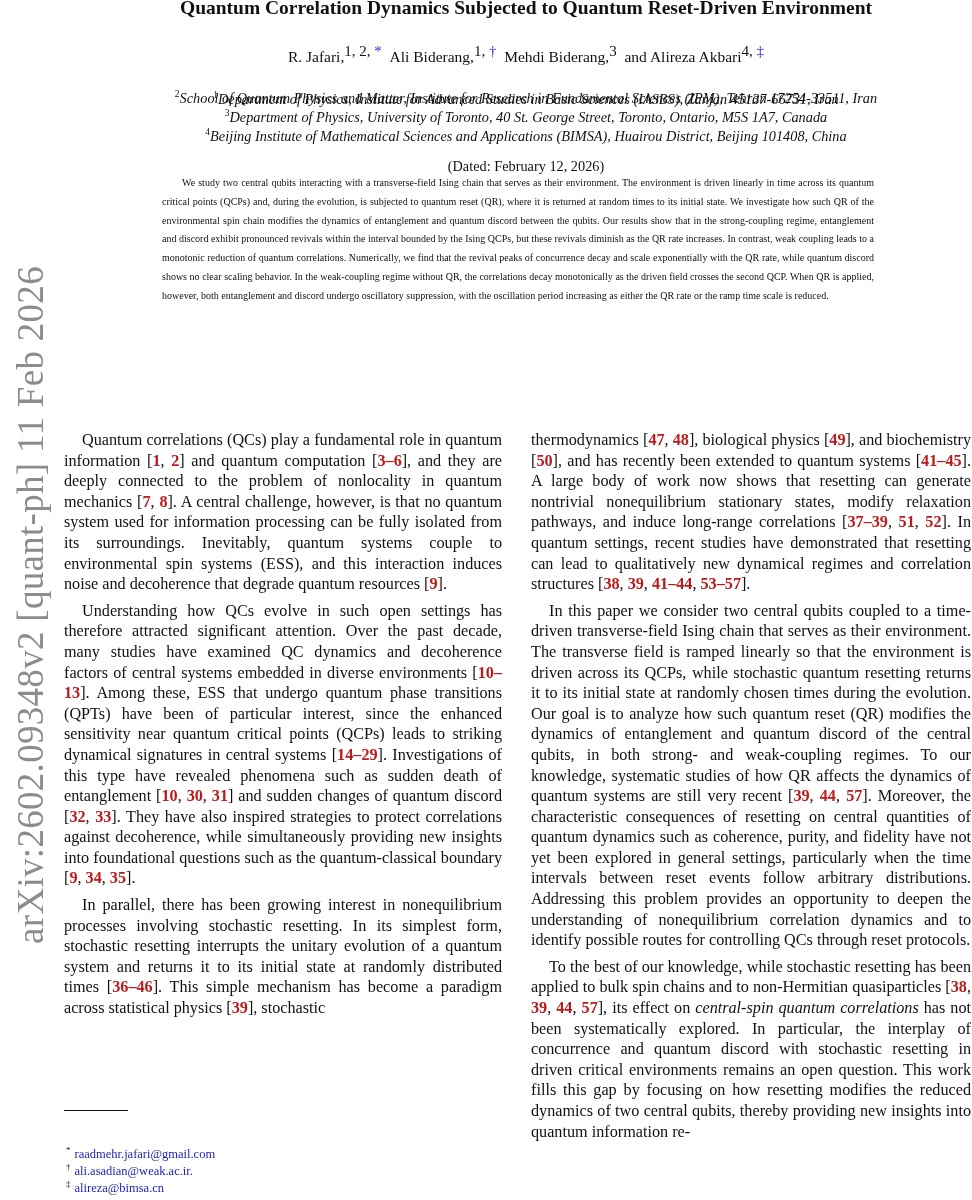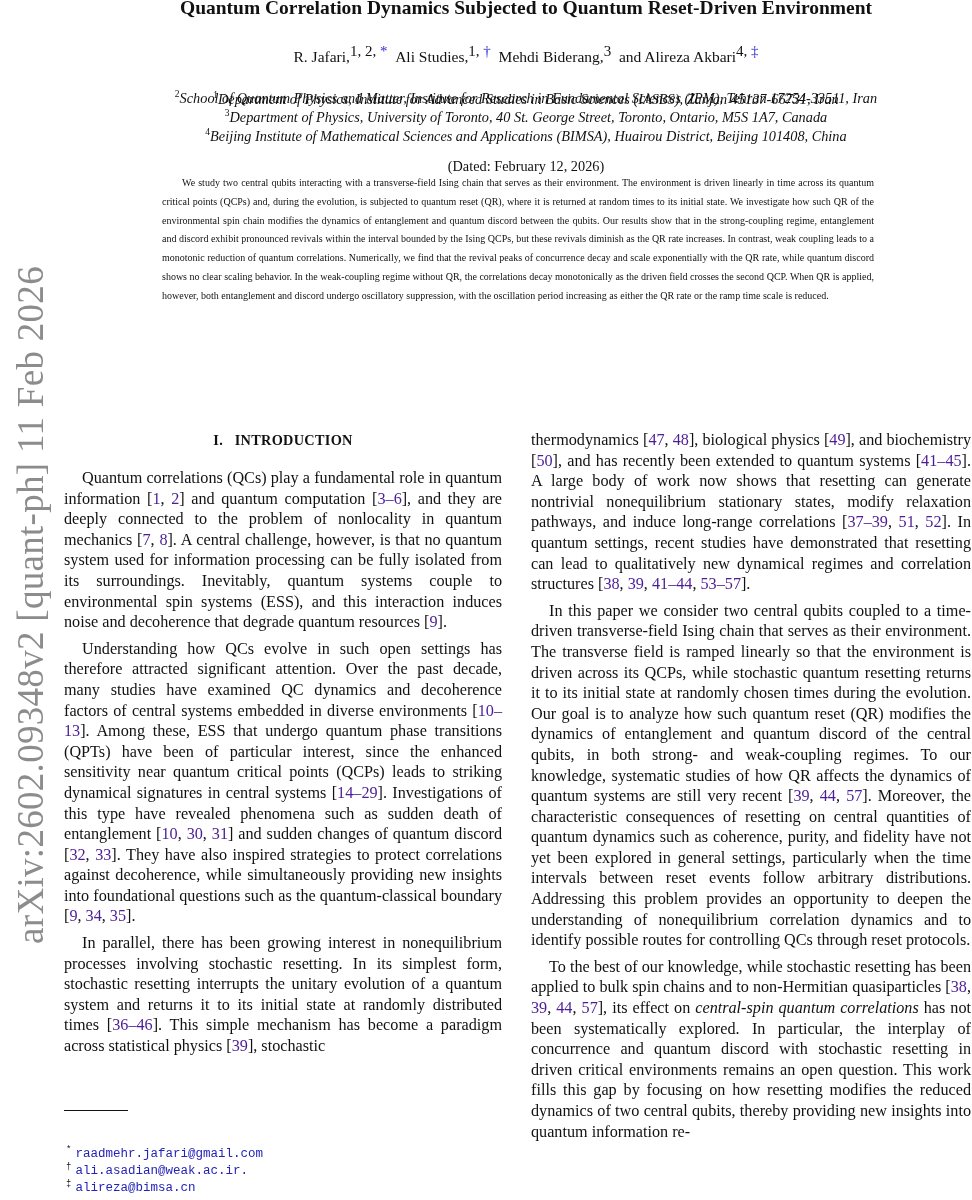--- a/index.html
+++ b/index.html
@@ -18,55 +18,52 @@
   .affil sup { font-style:normal; font-size:9.5px; }
   .dated { position:absolute; left:80px; width:892px; top:158px; text-align:center; font-size:14.3px; }
   .abstract { position:absolute; left:162px; width:712px; top:174px; font-size:10px; line-height:18.75px;
          text-align:justify; text-indent:20px; }
   .col { position:absolute; font-size:16.2px; line-height:20.6px; text-align:justify; }
   .col.left { left:64px; width:438px; top:430px; }
   .col.right { left:531px; width:440px; top:430px; }
   .sec-head { text-align:center; font-weight:bold; font-size:14.3px; letter-spacing:0.3px; margin:0 0 18px 0; line-height:20px; }
   .para { margin:0 0 6px 0; text-indent:18px; }
   .para.noindent { text-indent:0; }
-  .cite { color:#4c1d95; }
+  .cite { color:#b91c1c;font-weight:bold; }
   .fn-rule { position:absolute; left:64px; top:1110px; width:64px; height:0; border-top:1.4px solid #111; }
-  .fn { position:absolute; left:66px; font-size:12.5px; line-height:17px;font-family:Liberation Mono, monospace; }
+  .fn { position:absolute; left:66px; font-size:12.5px; line-height:17px; }
   .fn sup { font-size:9px; margin-right:4px; }
   .fn a { color:#2323b8; text-decoration:none; }
 </style>
 </head>
 <body>
 
 <div class="stamp">
   <span>arXiv:2602.09348v2  [quant-ph]  11 Feb 2026</span>
 </div>
 
 <div class="title">Quantum Correlation Dynamics Subjected to Quantum Reset-Driven Environment</div>
 
 <div class="authors">
   <span>R. Jafari,</span><sup><span>1, 2, </span><a class="sym">*</a></sup>
-  &nbsp;<span>Ali Studies,</span><sup><span>1, </span><a class="sym">†</a></sup>
+  &nbsp;<span>Ali Biderang,</span><sup><span>1, </span><a class="sym">†</a></sup>
   &nbsp;<span>Mehdi Biderang,</span><sup>3</sup>
   &nbsp;<span>and Alireza Akbari</span><sup><span>4, </span><a class="sym">‡</a></sup>
 </div>
 
 <div class="affil" style="top:66px;margin-top:20px;"><sup>1</sup><span>Department of Physics, Institute for Advanced Studies in Basic Sciences (IASBS), Zanjan 45137-66731, Iran</span></div>
 <div class="affil" style="top:85px;"><sup>2</sup><span>School of Quantum Physics and Matter, Institute for Research in Fundamental Sciences (IPM), Tehran 17254-33511, Iran</span></div>
 <div class="affil" style="top:104px;"><sup>3</sup><span>Department of Physics, University of Toronto, 40 St.  George Street, Toronto, Ontario, M5S 1A7, Canada</span></div>
 <div class="affil" style="top:123px;"><sup>4</sup><span>Beijing Institute of Mathematical Sciences and Applications (BIMSA), Huairou District, Beijing 101408, China</span></div>
 
 <div class="dated">(Dated: February 12, 2026)</div>
 
 <div class="abstract">We study two central qubits interacting with a transverse-field Ising chain that serves as their environment. The environment is driven linearly in time across its quantum critical points (QCPs) and, during the evolution, is subjected to quantum reset (QR), where it is returned at random times to its initial state. We investigate how such QR of the environmental spin chain modifies the dynamics of entanglement and quantum discord between the qubits. Our results show that in the strong-coupling regime, entanglement and discord exhibit pronounced revivals within the interval bounded by the Ising QCPs, but these revivals diminish as the QR rate increases. In contrast, weak coupling leads to a monotonic reduction of quantum correlations. Numerically, we find that the revival peaks of concurrence decay and scale exponentially with the QR rate, while quantum discord shows no clear scaling behavior. In the weak-coupling regime without QR, the correlations decay monotonically as the driven field crosses the second QCP. When QR is applied, however, both entanglement and discord undergo oscillatory suppression, with the oscillation period increasing as either the QR rate or the ramp time scale is reduced.</div>
 
 <div class="col left">
-  <div class="sec-head">
-    <span>I.</span>&nbsp;&nbsp;&nbsp;<span>INTRODUCTION</span>
-  </div>
   <div id="left-paras">
       <p class="para">Quantum correlations (QCs) play a fundamental role in quantum information [<a class="cite">1</a>, <a class="cite">2</a>] and quantum computation [<a class="cite">3–6</a>], and they are deeply connected to the problem of nonlocality in quantum mechanics [<a class="cite">7</a>, <a class="cite">8</a>]. A central challenge, however, is that no quantum system used for information processing can be fully isolated from its surroundings. Inevitably, quantum systems couple to environmental spin systems (ESS), and this interaction induces noise and decoherence that degrade quantum resources [<a class="cite">9</a>].</p>
       <p class="para">Understanding how QCs evolve in such open settings has therefore attracted significant attention. Over the past decade, many studies have examined QC dynamics and decoherence factors of central systems embedded in diverse environments [<a class="cite">10–13</a>]. Among these, ESS that undergo quantum phase transitions (QPTs) have been of particular interest, since the enhanced sensitivity near quantum critical points (QCPs) leads to striking dynamical signatures in central systems [<a class="cite">14–29</a>]. Investigations of this type have revealed phenomena such as sudden death of entanglement [<a class="cite">10</a>, <a class="cite">30</a>, <a class="cite">31</a>] and sudden changes of quantum discord [<a class="cite">32</a>, <a class="cite">33</a>]. They have also inspired strategies to protect correlations against decoherence, while simultaneously providing new insights into foundational questions such as the quantum-classical boundary [<a class="cite">9</a>, <a class="cite">34</a>, <a class="cite">35</a>].</p>
       <p class="para">In parallel, there has been growing interest in nonequilibrium processes involving stochastic resetting. In its simplest form, stochastic resetting interrupts the unitary evolution of a quantum system and returns it to its initial state at randomly distributed times [<a class="cite">36–46</a>]. This simple mechanism has become a paradigm across statistical physics [<a class="cite">39</a>], stochastic</p>
     </div>
 </div>
 
 <div class="col right">
   <div id="right-paras">
       <p class="para noindent">thermodynamics [<a class="cite">47</a>, <a class="cite">48</a>], biological physics [<a class="cite">49</a>], and biochemistry [<a class="cite">50</a>], and has recently been extended to quantum systems [<a class="cite">41–45</a>]. A large body of work now shows that resetting can generate nontrivial nonequilibrium stationary states, modify relaxation pathways, and induce long-range correlations [<a class="cite">37–39</a>, <a class="cite">51</a>, <a class="cite">52</a>]. In quantum settings, recent studies have demonstrated that resetting can lead to qualitatively new dynamical regimes and correlation structures [<a class="cite">38</a>, <a class="cite">39</a>, <a class="cite">41–44</a>, <a class="cite">53–57</a>].</p>

